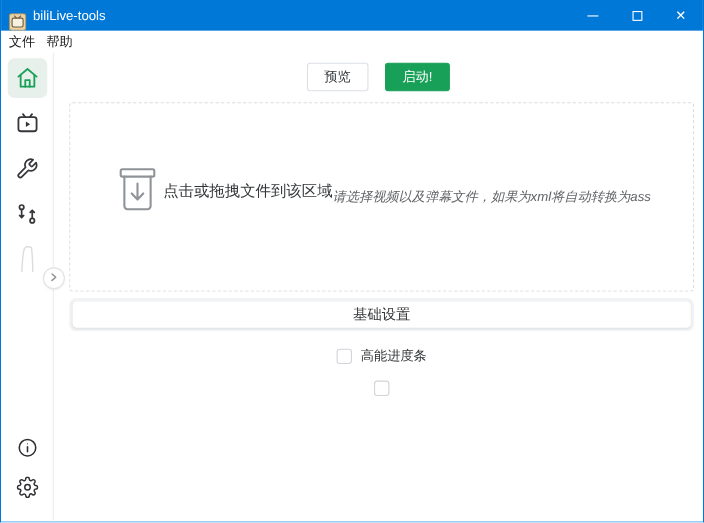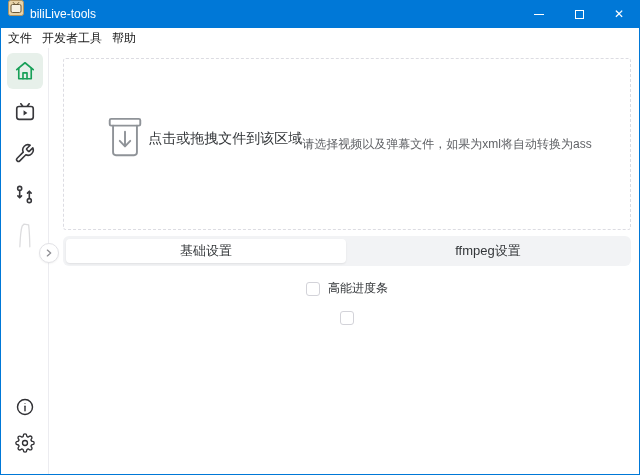--- a/index.html
+++ b/index.html
@@ -10,21 +10,21 @@
     width: 640px; height: 475px;
     border: 1px solid #0078d7; border-top: none;
     display: flex; flex-direction: column;
     background: #fff;
   }
 
   
   .titlebar {
     height: 28px; flex: 0 0 28px;
     background: #0078d7; color: #fff;
-    display: flex; align-items: flex-start;
+    display: flex; align-items: flex-end;
     font-size: 12px;
   }
   .app-icon { width: 16px; height: 16px; margin: 0 6px 0 7px; flex: 0 0 16px; }
   .app-icon svg { display: block; }
   .title-text { flex: 1; line-height: 28px; white-space: nowrap; }
   .controls { display: flex; height: 28px; }
   .ctrl { width: 40px; height: 28px; display: flex; align-items: center; justify-content: center; cursor: default; }
   .min-glyph { width: 10px; height: 1px; background: #fff; display: block; }
   .max-glyph { width: 9px; height: 9px; border: 1px solid #fff; display: block; }
   .close-glyph { font-size: 12px; line-height: 1; color: #fff; }
@@ -92,21 +92,21 @@
   .dropzone {
     margin: 10px 8px 0 14px;
     height: 172px;
     border: 1px dashed #dcdce2; border-radius: 3px;
     display: flex; flex-direction: row; align-items: center; justify-content: center;
     background: #fff; cursor: pointer;
   }
   .dz-icon { color: #8f9398; margin-bottom: 13px; }
   .dz-icon svg { display: block; }
   .dz-main { font-size: 14px; color: #333639; margin-bottom: 11px; }
-  .dz-sub { font-size: 12px; color: #606266; }
+  .dz-sub { font-size: 12px; color: #606266; font-style: italic; }
 
   .tabbar {
     margin: 6px 8px 0 14px;
     height: 30px;
     background: #f2f3f5; border-radius: 6px;
     display: flex; padding: 3px; gap: 2px;
   }
   .tab {
     flex: 1; border-radius: 4px;
     display: flex; align-items: center; justify-content: center;
@@ -148,21 +148,20 @@
           <span class="max-glyph"></span>
         </div>
       <div class="ctrl">
           <span class="close-glyph">✕</span>
         </div>
     </div>
   </div>
 
   <div class="menubar">
     <span class="menu-item">文件</span>
-    <span class="menu-item">开发者工具</span>
     <span class="menu-item">帮助</span>
   </div>
 
   <div class="body-row">
 
     <div class="sidebar">
       <div class="nav-item active">
         <span>
           <svg width="22" height="22" viewBox="0 0 24 24" fill="none" stroke="currentColor" stroke-width="1.8" stroke-linecap="round" stroke-linejoin="round">
             <path d="M3 10.5 L12 3 L21 10.5"></path>
@@ -227,36 +226,39 @@
     <div class="main">
 
       <div class="collapse-handle">
         <span>
           <svg width="10" height="10" viewBox="0 0 12 12" fill="none" stroke="currentColor" stroke-width="1.6" stroke-linecap="round" stroke-linejoin="round">
             <path d="M4 2.5 L8 6 L4 9.5"></path>
           </svg>
         </span>
       </div>
 
+      <div class="actions-row">
+        <button class="btn btn-default">预览</button>
+        <button class="btn btn-primary">启动!</button>
+      </div>
 
       <div class="dropzone">
         <div class="dz-icon">
           <svg width="46" height="42" viewBox="0 0 48 44" fill="none" stroke="currentColor" stroke-width="2" stroke-linecap="round" stroke-linejoin="round">
             <rect x="8" y="2" width="32" height="7" rx="1.5"></rect>
             <path d="M11.5 9 V37 a3 3 0 0 0 3 3 H33.5 a3 3 0 0 0 3-3 V9"></path>
             <path d="M24 15.5 V30 M18.5 25 L24 30.8 L29.5 25"></path>
           </svg>
         </div>
         <div class="dz-main">点击或拖拽文件到该区域</div>
         <div class="dz-sub">请选择视频以及弹幕文件，如果为xml将自动转换为ass</div>
       </div>
 
       <div class="tabbar">
         <div class="tab active">基础设置</div>
-        <div class="tab">ffmpeg设置</div>
       </div>
 
       <div class="options-row">
         <label class="check-group">
           <span class="checkbox"></span>
           <span class="check-label">高能进度条</span>
         </label>
         <label class="check-group">
           <span class="checkbox"></span>
         </label>

